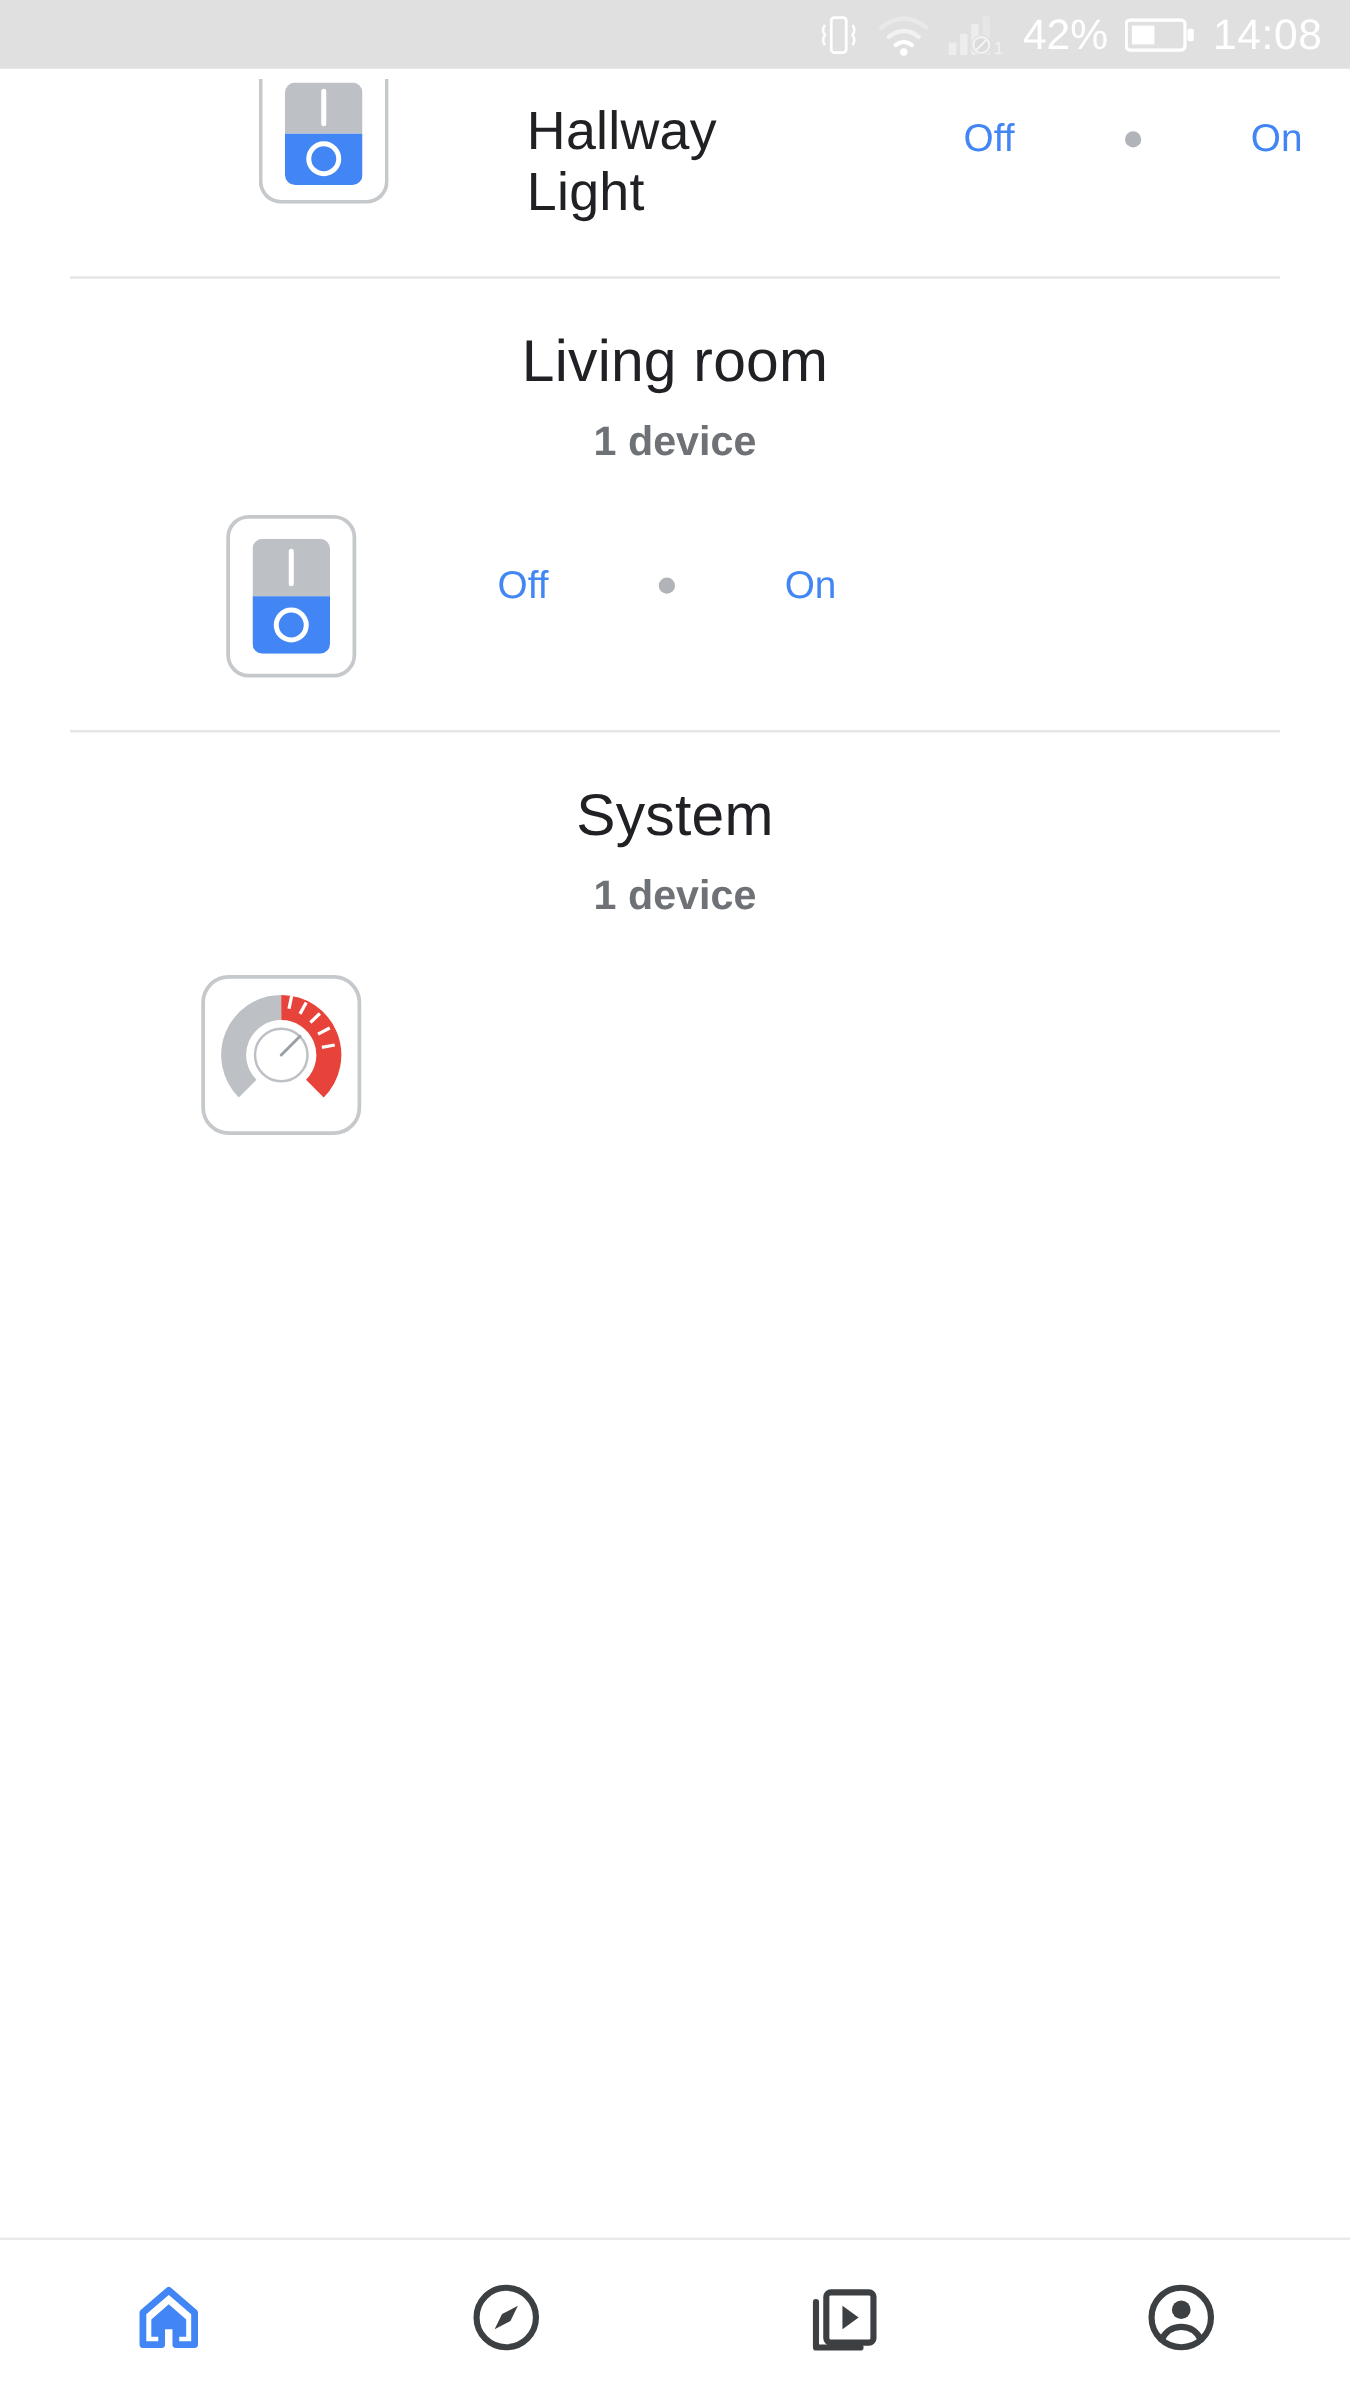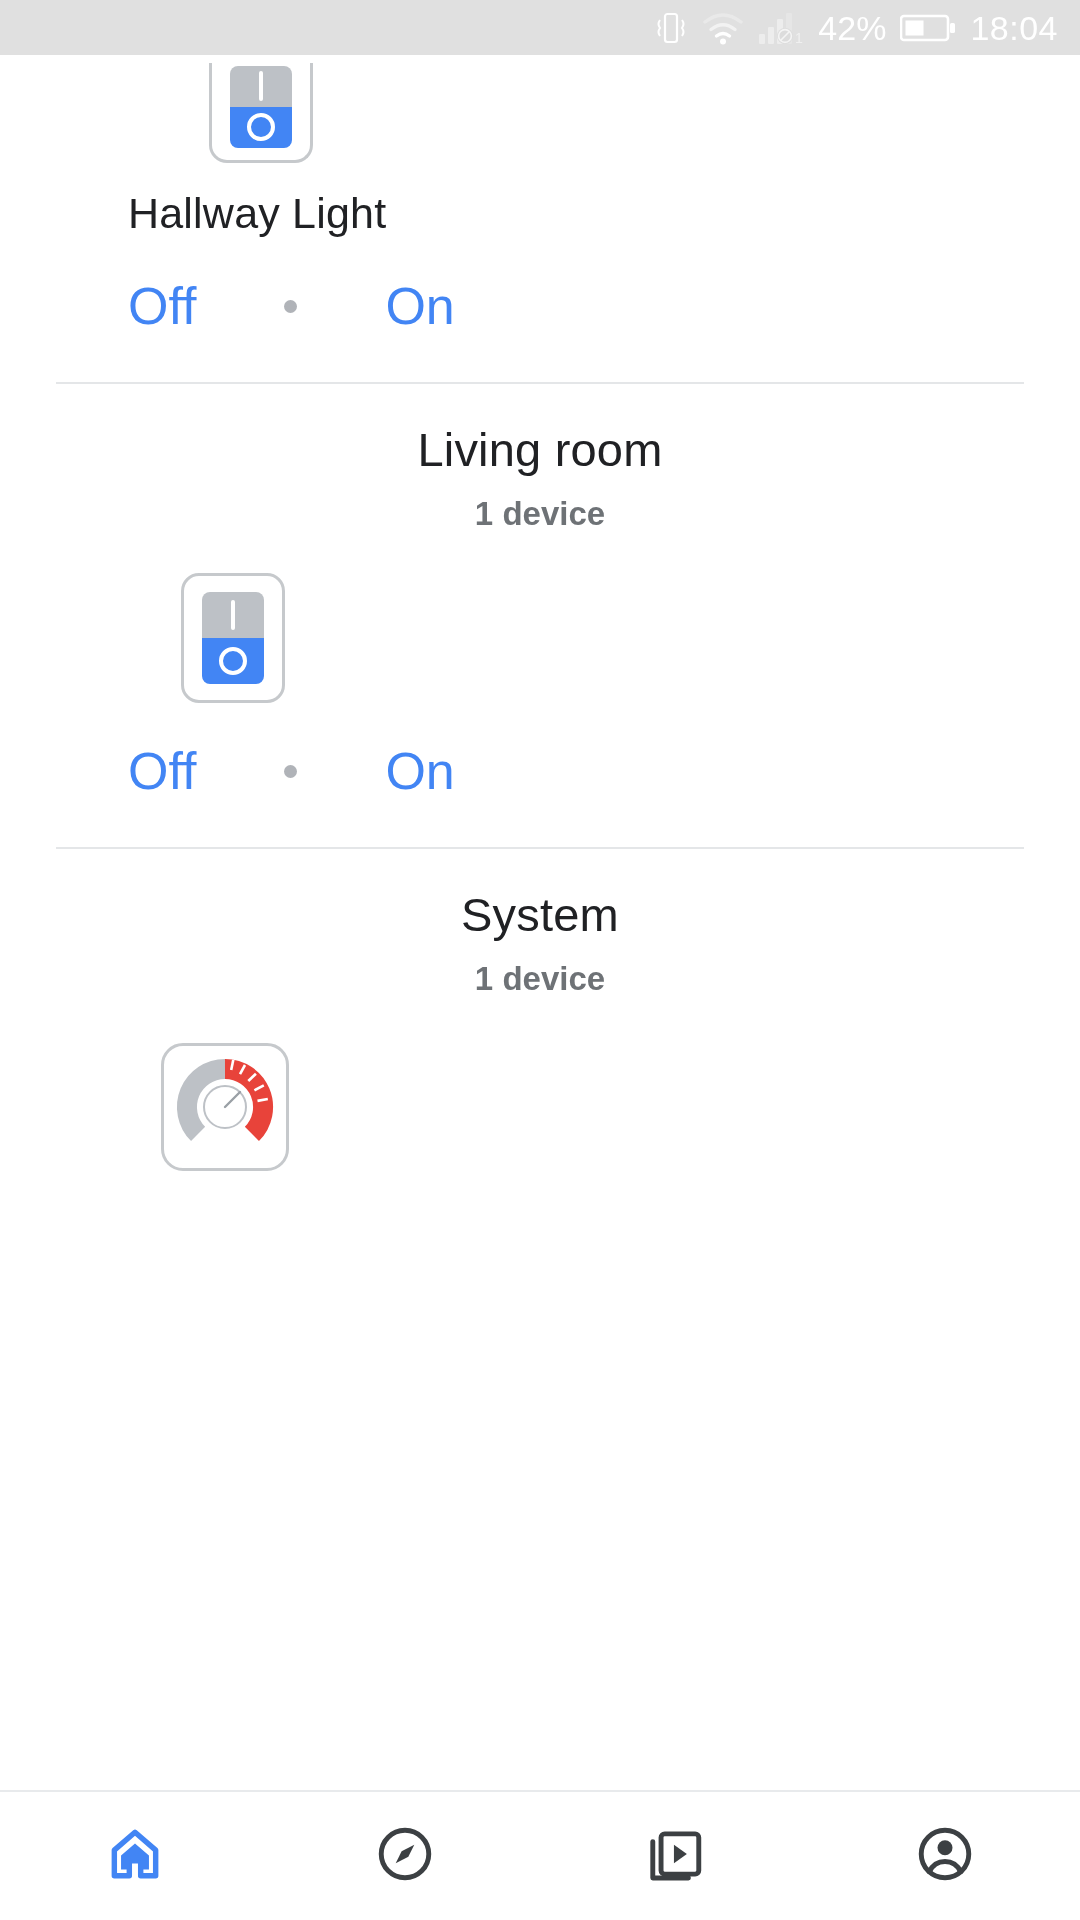--- a/index.html
+++ b/index.html
@@ -34,21 +34,21 @@
   
   .content {
     flex: 1 1 auto;
     position: relative;
     overflow: hidden;
   }
 
   .device-block { padding: 0 28px; }
 
   .device-tile {
-    display: flex; flex-direction: column; align-items: flex-start;
+    display: flex; flex-direction: row; align-items: flex-start;
   }
   .device-icon-wrap {
     width: 130px; height: 130px;
     margin-left: 140px;
     display: flex; align-items: center; justify-content: center;
   }
 
   
   .switch-icon {
     width: 104px; height: 130px;
@@ -85,21 +85,21 @@
   }
   .device-label.indent-a { margin-left: 100px; }
   .device-label.indent-b { margin-left: 62px; }
   .device-label.indent-c { margin-left: 112px; }
 
   .device-controls {
     display: flex; align-items: center;
     margin-top: 34px; margin-left: 90px;
   }
   .ctrl-btn {
-    font-size: 52px; color: #4285f4; font-weight: 400;
+    font-size: 31px; color: #4285f4; font-weight: 400;
     padding: 4px 10px;
   }
   .ctrl-dot {
     width: 13px; height: 13px; border-radius: 50%;
     background: #b0b3b8;
     margin: 0 78px;
   }
 
   .divider {
     height: 2px; background: #e4e6e8;
@@ -178,21 +178,21 @@
     <span class="sb-battery-pct">42%</span>
 
     <span class="sb-icon">
       <svg width="56" height="30" viewBox="0 0 56 30">
         <rect x="1" y="3" width="47" height="24" rx="3" fill="none" stroke="#ffffff" stroke-width="2.6"></rect>
         <rect x="5.5" y="7.5" width="18" height="15" fill="#ffffff"></rect>
         <rect x="50" y="10" width="5" height="10" rx="1.6" fill="#ffffff"></rect>
       </svg>
     </span>
 
-    <span class="sb-text">18:04</span>
+    <span class="sb-text">14:08</span>
   </div>
 
   <div class="content">
 
     <div class="device-block">
       <div class="device-tile">
         <div class="device-icon-wrap" style="height:108px; align-items:flex-end; margin-left:168px;">
           <div class="switch-icon" style="height:100px; border-top:none; border-radius:0 0 18px 18px;">
             <div class="switch-rocker" style="height:82px; margin-top:-10px;">
               <div class="rocker-top">

